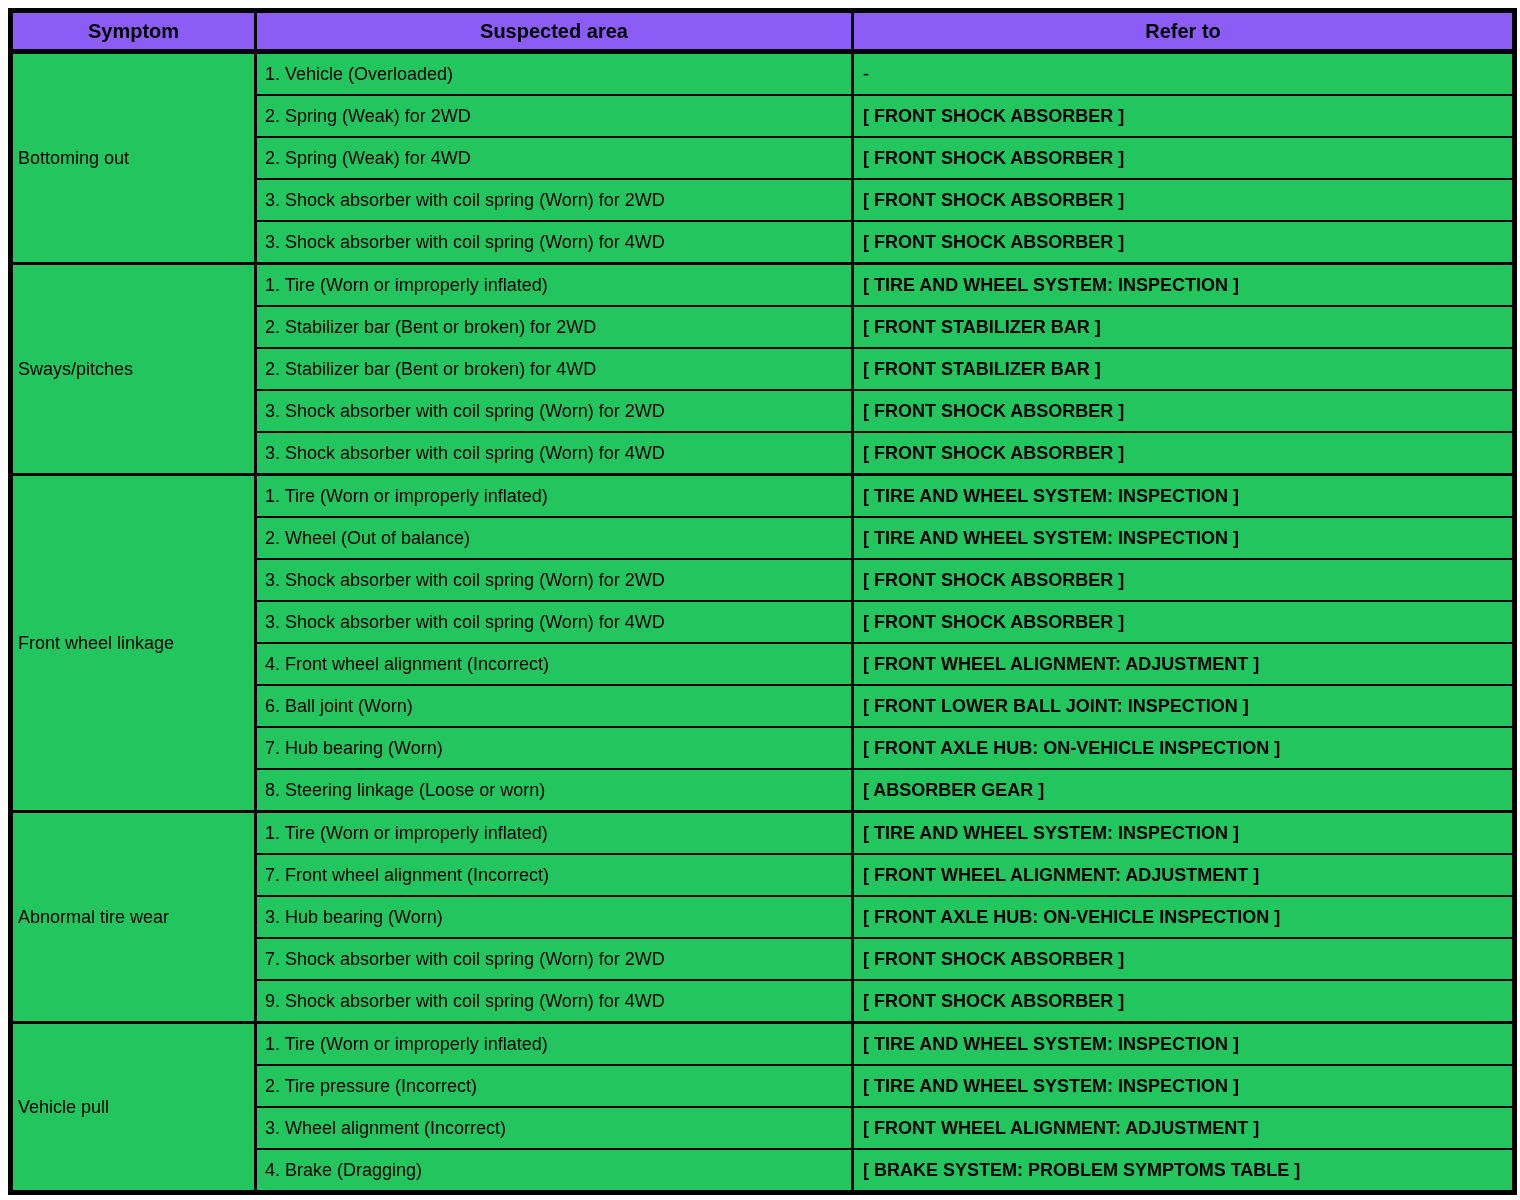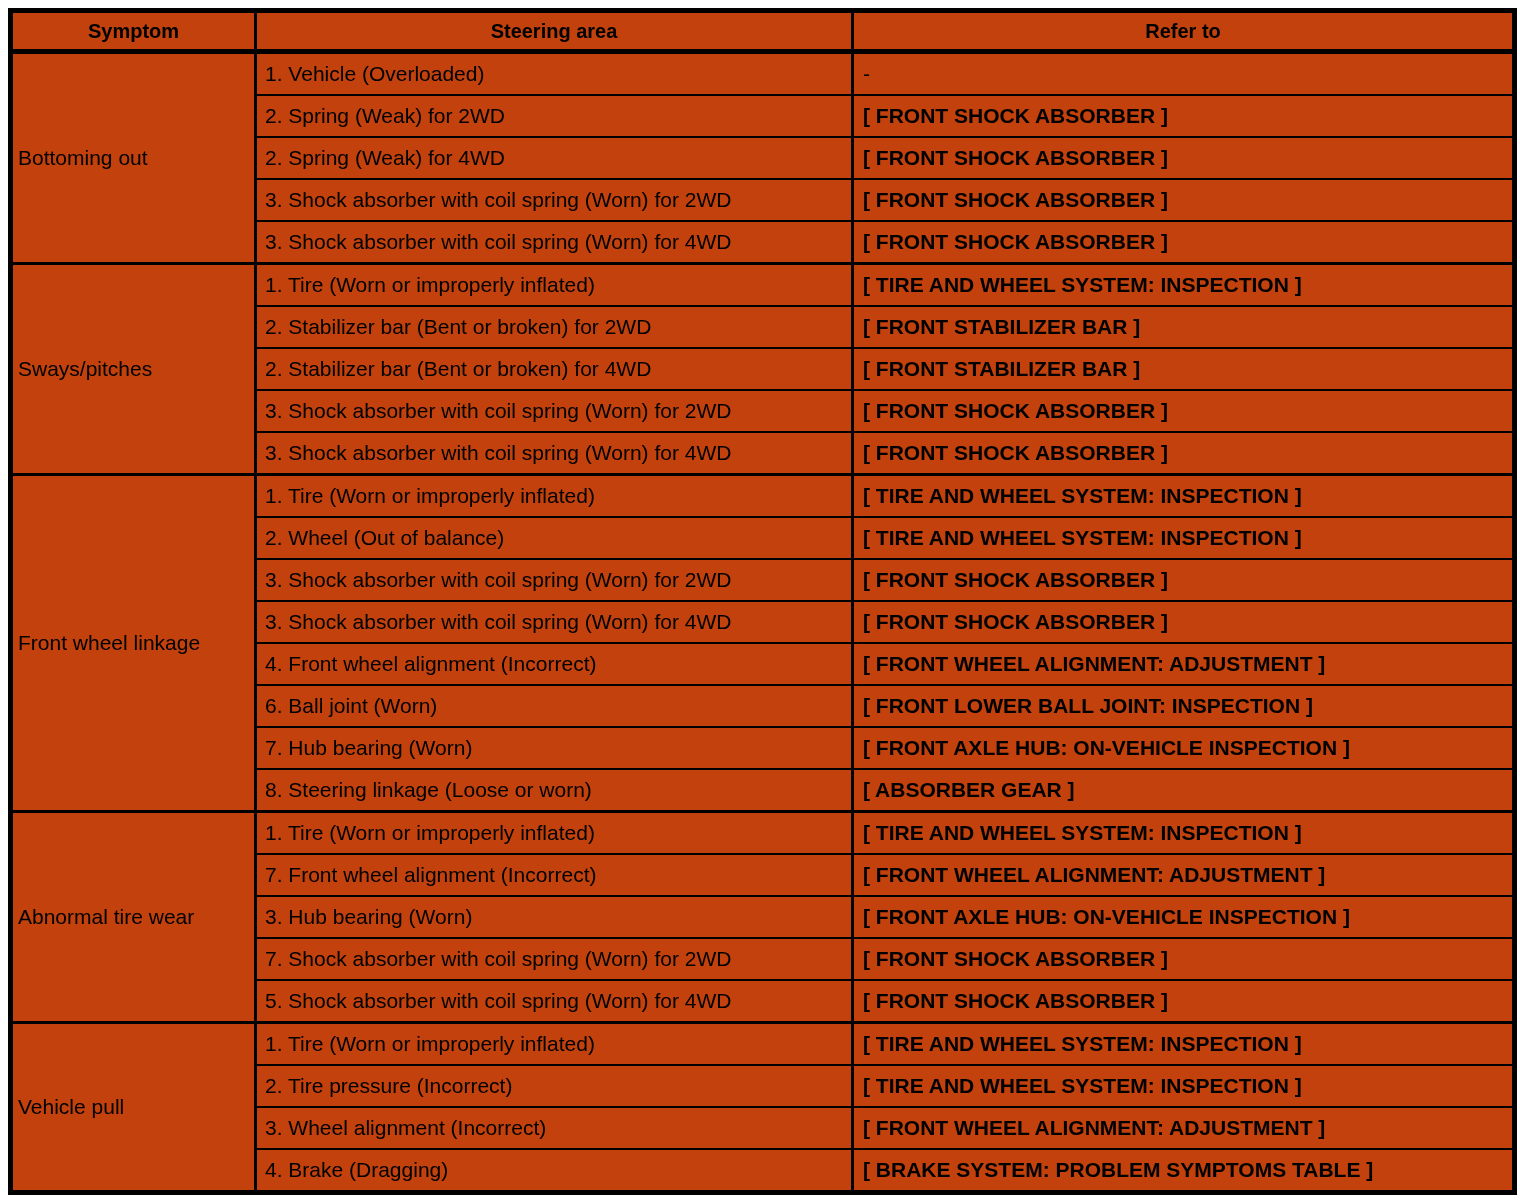--- a/index.html
+++ b/index.html
@@ -29,31 +29,31 @@
     border-left: 3px solid #000000;
     border-right: 3px solid #000000;
     border-top: 5px solid #000000;
     border-bottom: 5px solid #000000;
     height: 36px;
     font-size: 20px;
     font-weight: bold;
     text-align: center;
     vertical-align: middle;
     padding: 0 4px;
-    background: #c2410c;
+    background: #8b5cf6;
   }
   td {
     border-left: 3px solid #000000;
     border-right: 3px solid #000000;
     border-top: 2px solid #000000;
     border-bottom: 2px solid #000000;
     height: 40px;
-    font-size: 21px;
+    font-size: 18px;
     vertical-align: middle;
-    background: #c2410c;
+    background: #22c55e;
     overflow: hidden;
     white-space: nowrap;
   }
   tr.group-start td { border-top: 3px solid #000000; }
   td.symptom {
     padding: 0 4px 0 5px;
     font-weight: normal;
     text-align: left;
   }
   td.area {
@@ -74,21 +74,21 @@
 <div class="page">
   <table class="symptoms">
     <colgroup>
       <col class="c-symptom">
         <col class="c-area">
         <col class="c-refer">
     </colgroup>
     <thead>
       <tr>
         <th>Symptom</th>
-        <th>Steering area</th>
+        <th>Suspected area</th>
         <th>Refer to</th>
       </tr>
     </thead>
     <tbody>
 
       <tr class="group-start">
         <td class="symptom" rowspan="5">Bottoming out</td>
         <td class="area">1. Vehicle (Overloaded)</td>
         <td class="refer plain">-</td>
       </tr>
@@ -176,21 +176,21 @@
       </tr>
       <tr>
         <td class="area">3. Hub bearing (Worn)</td>
         <td class="refer">[ FRONT AXLE HUB: ON-VEHICLE INSPECTION ]</td>
       </tr>
       <tr>
         <td class="area">7. Shock absorber with coil spring (Worn) for 2WD</td>
         <td class="refer">[ FRONT SHOCK ABSORBER ]</td>
       </tr>
       <tr>
-        <td class="area">5. Shock absorber with coil spring (Worn) for 4WD</td>
+        <td class="area">9. Shock absorber with coil spring (Worn) for 4WD</td>
         <td class="refer">[ FRONT SHOCK ABSORBER ]</td>
       </tr>
 
       <tr class="group-start">
         <td class="symptom" rowspan="4">Vehicle pull</td>
         <td class="area">1. Tire (Worn or improperly inflated)</td>
         <td class="refer">[ TIRE AND WHEEL SYSTEM: INSPECTION ]</td>
       </tr>
       <tr>
         <td class="area">2. Tire pressure (Incorrect)</td>

